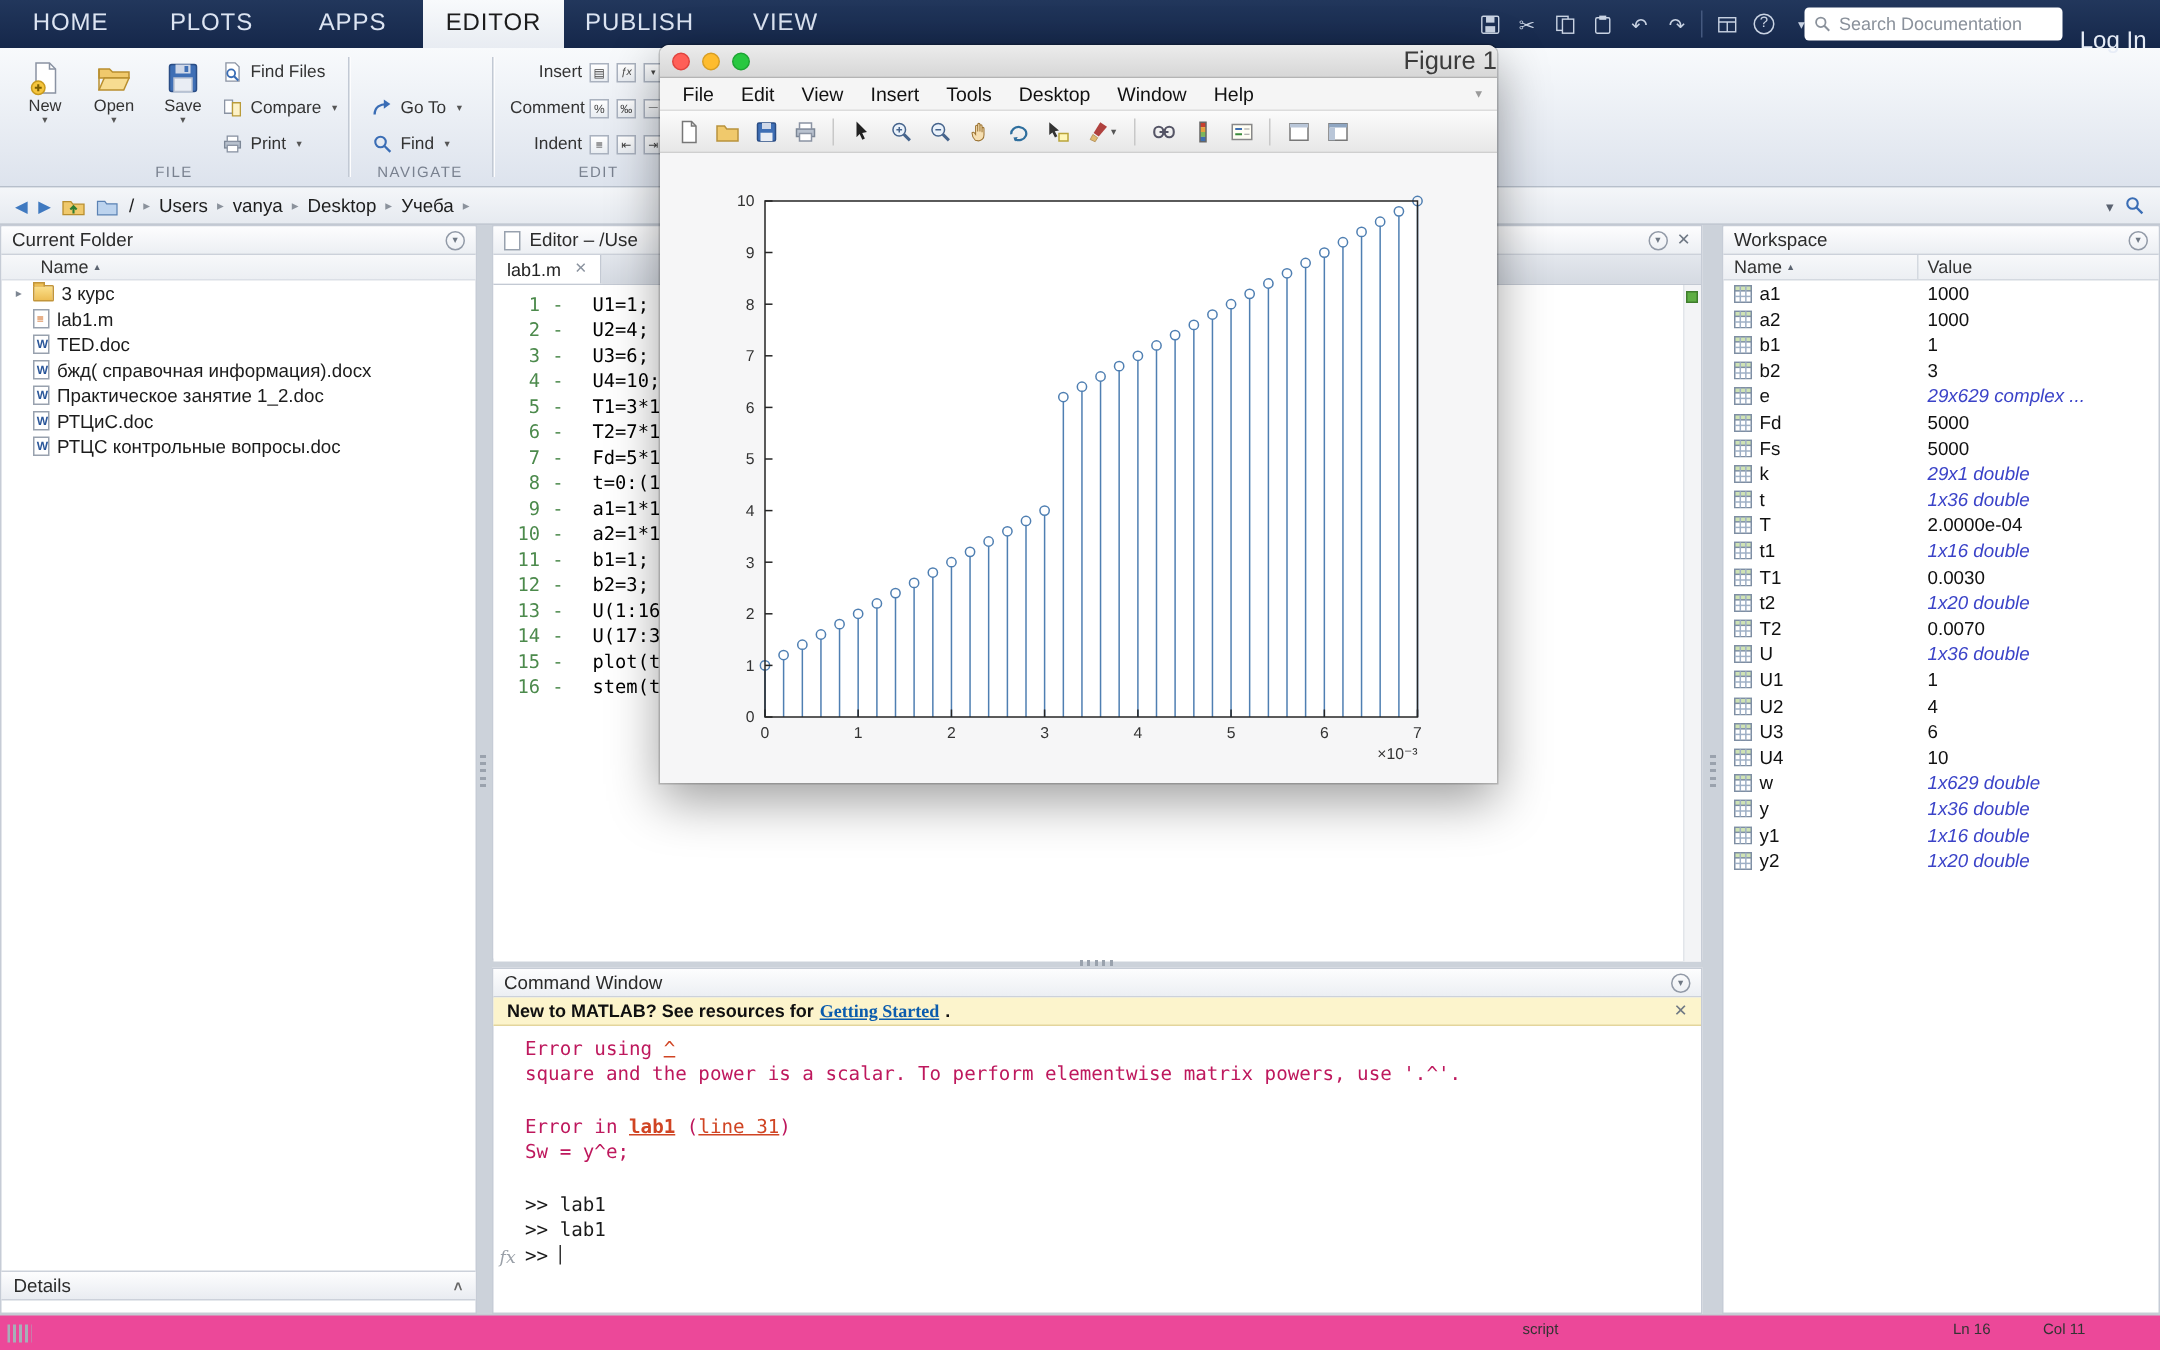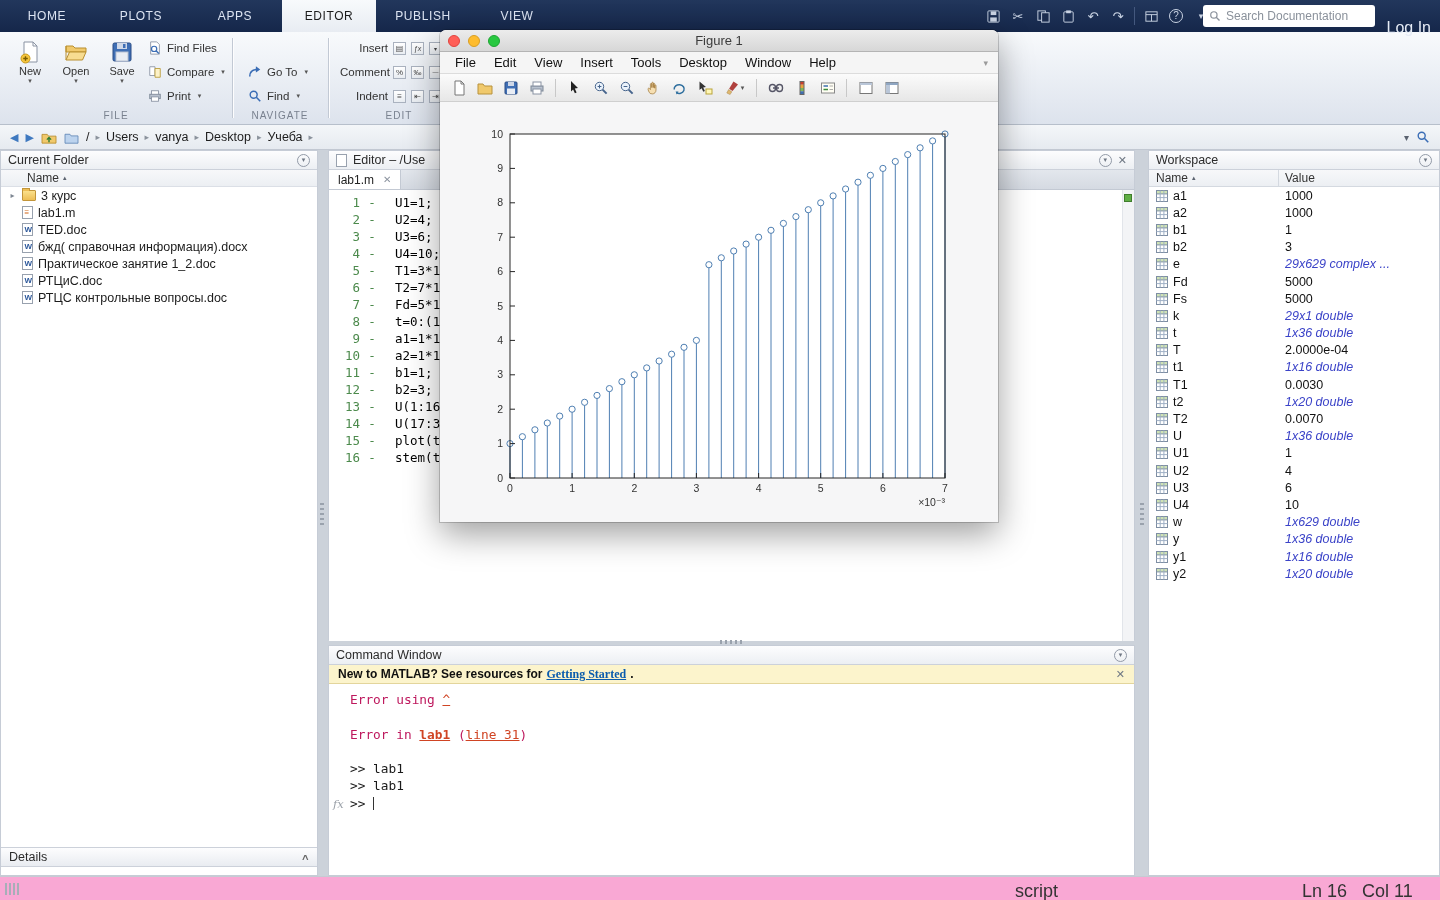--- a/index.html
+++ b/index.html
@@ -4,21 +4,21 @@
 <style>
   * { margin:0; padding:0; box-sizing:border-box; }
   html,body { width:1440px; height:900px; overflow:hidden;
     font-family:"Liberation Sans","DejaVu Sans",sans-serif; background:#ccd2da; }
   #app { position:absolute; inset:0; }
 
   
   #topbar { position:absolute; left:0; top:0; width:1440px; height:32px;
     background:linear-gradient(#22375c,#15274a); display:flex; z-index:5; }
   #topbar-tabs { display:flex; height:32px; }
-  .top-tab { min-width:94px; padding:0 14px; text-align:center; line-height:32px; font-size:12px;
+  .top-tab { min-width:94px; padding:0 14px; text-align:center; line-height:32px; font-size:16px;
     color:#dce4f2; letter-spacing:.6px; cursor:default; }
   .top-tab.active { background:linear-gradient(#f8fafc,#e8ecf2); color:#1c1c1c; }
   #quick-icons { position:absolute; left:984px; top:0; height:32px; display:flex; align-items:center; gap:7px; }
   .q-btn { width:18px; height:18px; display:flex; align-items:center; justify-content:center; }
   .q-glyph { color:#c9d3e3; font-size:13px; line-height:1; }
   .q-help { width:14px; height:14px; border:1px solid #c9d3e3; border-radius:50%; color:#c9d3e3;
     font-size:10px; text-align:center; line-height:12px; }
   .q-div { width:1px; height:18px; background:#44587e; }
   #doc-search { position:absolute; left:1203px; top:5px; width:172px; height:22px; background:#fff;
     border-radius:3px; display:flex; align-items:center; padding:0 6px; gap:5px; }
@@ -136,37 +136,37 @@
   
   #figwin { position:absolute; left:440px; top:30px; width:558px; height:492px; z-index:30;
     background:#f6f6f7; border-radius:6px 6px 0 0; overflow:hidden;
     box-shadow:0 12px 34px rgba(0,0,0,.38), 0 0 0 1px rgba(0,0,0,.18); }
   #fig-titlebar { height:22px; background:linear-gradient(#ececec,#d7d7d7); border-bottom:1px solid #b4b4b4;
     display:flex; align-items:center; padding:0 8px; position:relative; }
   .tl { width:12px; height:12px; border-radius:50%; margin-right:8px; }
   .tl-red { background:#ff5f57; border:1px solid #e0443e; }
   .tl-yellow { background:#febc2e; border:1px solid #d89e24; }
   .tl-green { background:#28c840; border:1px solid #1ea433; }
-  #fig-title { position:absolute; left:0; right:0; text-align:center; font-size:13px; color:#3c3c3c; }
+  #fig-title { position:absolute; left:0; right:0; text-align:right; font-size:17px; color:#3c3c3c; }
   #fig-menubar { height:22px; background:#f5f5f5; border-bottom:1px solid #dcdcdc;
     display:flex; align-items:center; padding:0 6px; }
   .fmenu { font-size:13px; color:#111; padding:0 9px; }
   .menu-overflow { margin-left:auto; color:#9a9a9a; font-size:9px; padding-right:4px; }
   .menu-overflow::before { content:"▾"; }
   #fig-toolbar { height:28px; background:linear-gradient(#fbfbfb,#e7e7e7); border-bottom:1px solid #cfcfcf;
     display:flex; align-items:center; gap:7px; padding:0 9px; }
   .fig-btn { width:19px; height:19px; display:flex; align-items:center; justify-content:center; }
   .fig-div { width:1px; height:18px; background:#c8c8c8; margin:0 2px; }
   .caret-mini { font-size:7px; color:#555; margin-left:1px; }
   #fig-plot { display:block; background:#f6f6f7; }
   .tick { font-family:"Liberation Sans","DejaVu Sans",sans-serif; font-size:10.5px; fill:#333; }
 
   
   #statusbar { position:absolute; left:0; top:876px; width:1440px; height:24px;
-    background:#f9a8d4; border-top:1px solid #c6cbd3; font-size:18px; color:#333; z-index:6; }
+    background:#ec4899; border-top:1px solid #c6cbd3; font-size:10px; color:#333; z-index:6; }
   #sb-grip { position:absolute; left:5px; top:6px; width:16px; height:12px;
     background:repeating-linear-gradient(90deg,#a7aeb8 0 2px,transparent 2px 4px); }
   #sb-mode { position:absolute; left:1015px; top:4px; }
   #sb-ln { position:absolute; left:1302px; top:4px; }
   #sb-col { position:absolute; left:1362px; top:4px; }
 
   .vgrip { position:absolute; width:4px; height:22px;
     background:repeating-linear-gradient(#9aa2ad 0 2px,transparent 2px 5px); }
   .hgrip { position:absolute; width:22px; height:4px;
     background:repeating-linear-gradient(90deg,#9aa2ad 0 2px,transparent 2px 5px); }
@@ -529,22 +529,24 @@
     <div id="banner">
       <span>New to MATLAB? See resources for</span>
       <span class="blink">Getting Started</span>
         <span>.</span>
       <span class="sp"></span>
       <span class="pclose"></span>
     </div>
     <div id="cmd-content">
       <div id="cmd-lines">
           <div class="cmd-line"><span class="t-error">Error using </span><span class="t-error-link">^</span></div>
+          <div class="cmd-line"><span class="t-error">square and the power is a scalar. To perform elementwise matrix powers, use '.^'.</span></div>
           <div class="cmd-line">&nbsp;</div>
           <div class="cmd-line"><span class="t-error">Error in </span><span class="t-error-link-bold">lab1</span><span class="t-error"> (</span><span class="t-error-link">line 31</span><span class="t-error">)</span></div>
+          <div class="cmd-line"><span class="t-error">Sw = y^e;</span></div>
           <div class="cmd-line">&nbsp;</div>
           <div class="cmd-line"><span class="t-plain">&gt;&gt; lab1</span></div>
           <div class="cmd-line"><span class="t-plain">&gt;&gt; lab1</span></div>
           <div class="cmd-line prompt-line"><span class="t-plain">&gt;&gt; </span><span class="fx">fx</span><span class="caret"></span></div>
         </div>
     </div>
   </div>
 
   <div id="workspace" class="panel">
     <div class="phead">

